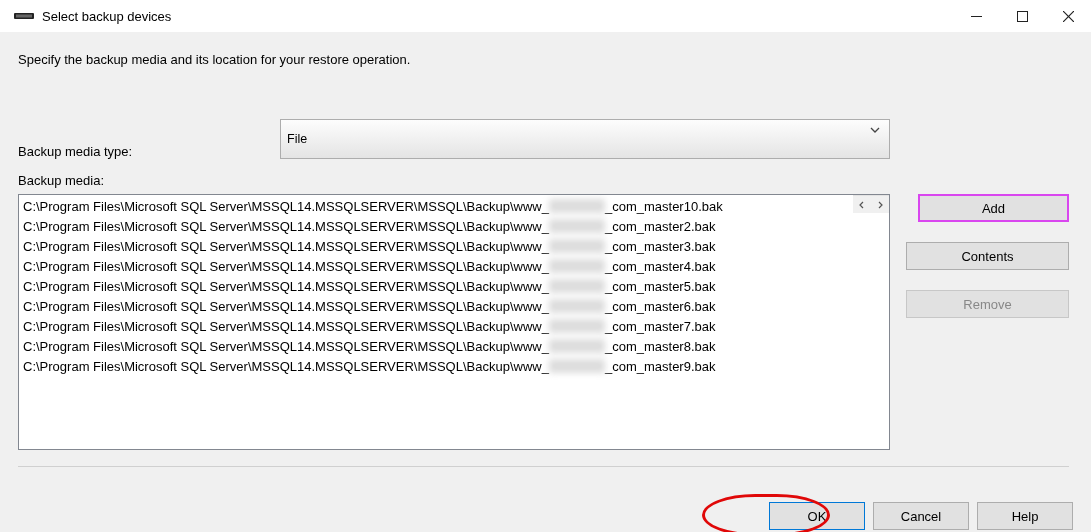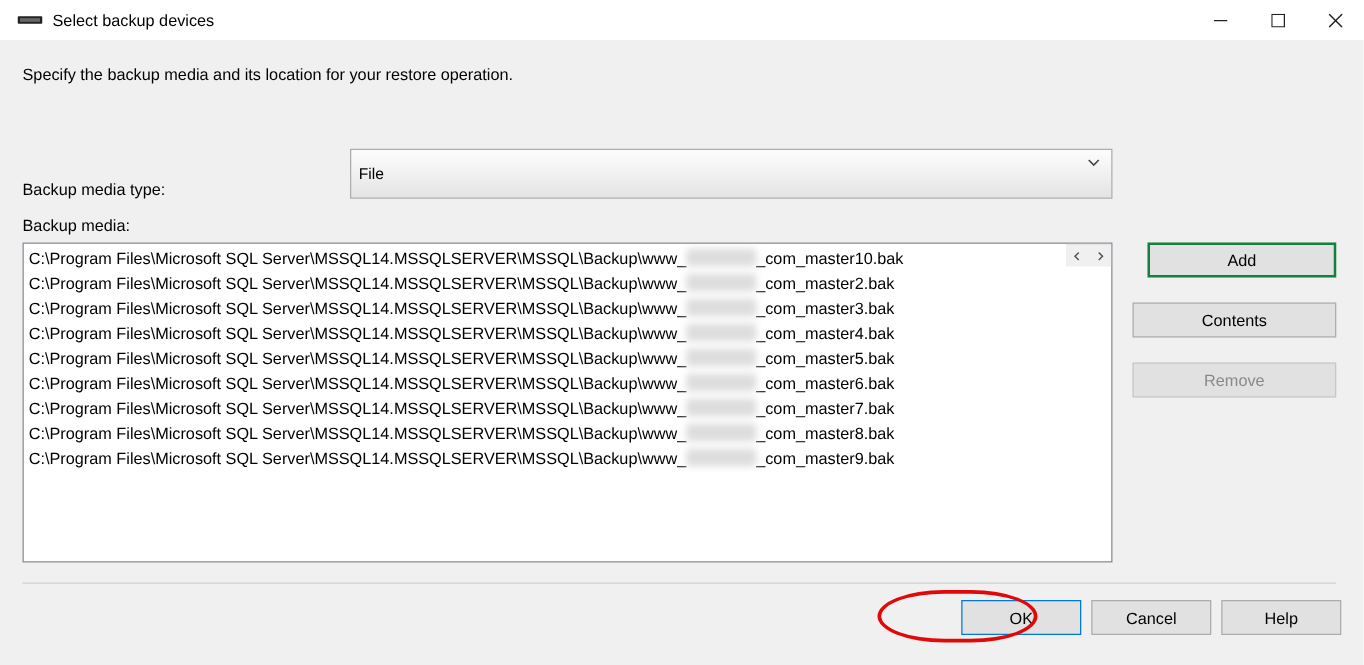--- a/index.html
+++ b/index.html
@@ -20,24 +20,24 @@
   .media-area { display: flex; gap: 16px; margin-top: 2px; }
   .media-lbl { font-size: 13px; margin-bottom: 4px; }
   .list-wrap { flex: 0 0 872px; }
   .listbox { height: 256px; border: 1px solid #828790; background: #fff; overflow: hidden; display: flex; flex-direction: row; }
   .listbox .items { flex: 1; overflow: hidden; padding: 2px 4px; font-size: 13px; line-height: 20px; white-space: nowrap; }
   .hscroll { height: 18px; background: #f0f0f0; display: flex; border-top: 1px solid #e3e3e3; }
   .hscroll .arrow { width: 18px; height: 100%; display: flex; align-items: center; justify-content: center; background: #f0f0f0; font-size: 11px; color: #555; }
   .hscroll .track { flex: 1; background: #e9e9e9; }
   .side-btns { display: flex; flex-direction: column; gap: 20px; width: 176px; }
   .wbtn { height: 28px; border: 1px solid #adadad; background: #e1e1e1; font-size: 13px; display: flex; align-items: center; justify-content: center; }
-  .wbtn.primary { border: 2px solid #15803d; background: #e1e1e1; margin-left: 12px; }
+  .wbtn.primary { border: 2px solid #d946ef; background: #e1e1e1; margin-left: 12px; }
   .wbtn.disabled { color: #888; background: #e1e1e1; border: 1px solid #c7c7c7; }
   .divider { height: 1px; background: #d0d0d0; margin: 16px 0 12px 0; }
-  .footer { display: flex; justify-content: flex-end; gap: 8px; padding: 0 18px 24px 0; background: #f0f0f0; position: relative; }
+  .footer { display: flex; justify-content: flex-end; gap: 8px; padding: 0 18px 2px 0; background: #f0f0f0; position: relative; }
   .footer .wbtn { width: 96px; }
   .blur { display: inline-block; width: 56px; height: 14px; vertical-align: -2px; background: #ddd; border-radius: 2px; filter: blur(3px); }
   .ok-ring { position: absolute; border: 3px solid #e00808; border-radius: 50% / 60%; pointer-events: none; }
 </style>
 </head>
 <body>
 
 <div class="window">
 
   <div class="titlebar">

